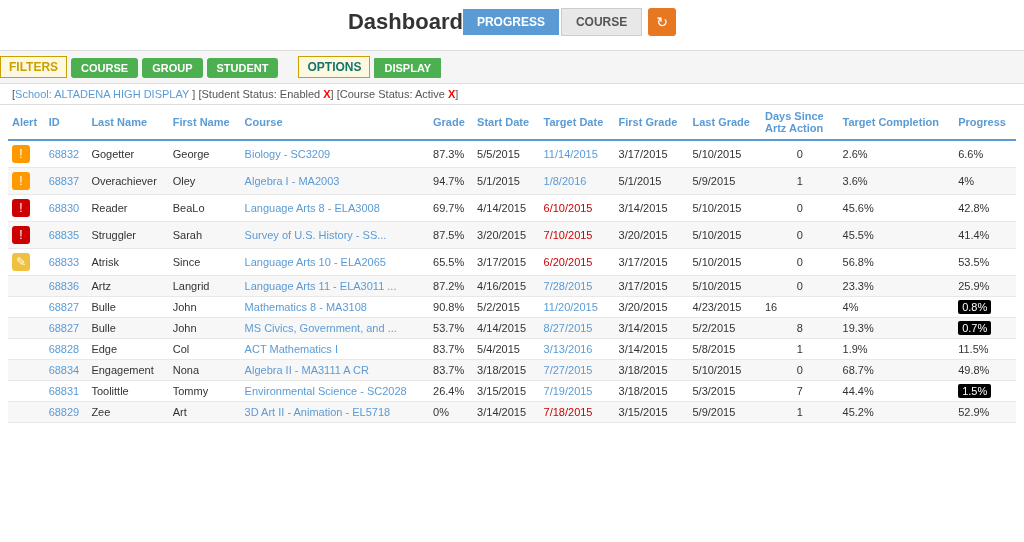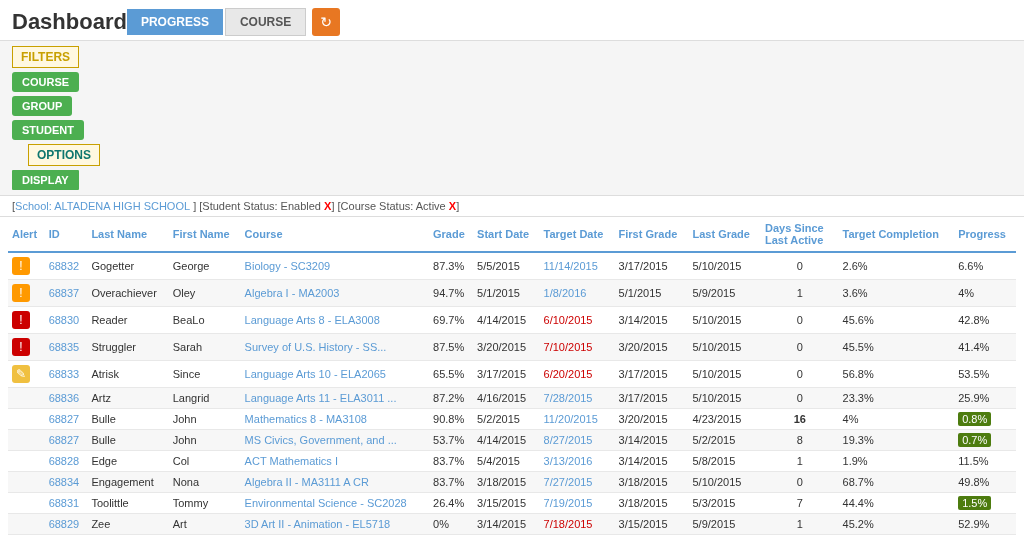--- a/index.html
+++ b/index.html
@@ -1,29 +1,29 @@
 <!DOCTYPE html>
 <html><head>
   <meta charset="utf-8">
   <style>
     * { box-sizing: border-box; margin: 0; padding: 0; }
     body { font-family: Arial, sans-serif; font-size: 12px; background: #f0f0f0; color: #333; }
     .app-container { background: #fff; width: 1024px; min-height: 542px; padding: 0; }
     
     
-    .header { display: flex; align-items: center; justify-content: flex-start; padding: 8px 12px 4px 12px; background: #fff; border-bottom: 1px solid #ddd; }
+    .header { display: flex; align-items: center; justify-content: center; padding: 8px 12px 14px 12px; background: #fff; border-bottom: 1px solid #ddd; }
     .header-title { font-size: 22px; font-weight: bold; color: #333; }
     .header-buttons { display: flex; gap: 2px; align-items: center; }
     .tab-btn { padding: 6px 14px; border: none; cursor: pointer; font-size: 12px; font-weight: bold; }
     .tab-btn.active { background: #5b9bd5; color: #fff; }
     .tab-btn.inactive { background: #e8e8e8; color: #555; border: 1px solid #ccc; }
     .refresh-btn { background: #e87722; color: #fff; border: none; padding: 6px 8px; cursor: pointer; border-radius: 3px; font-size: 14px; margin-left: 4px; }
     
     
-    .filter-bar { display: flex; align-items: flex-start; padding: 5px 12px; background: #f5f5f5; border-bottom: 1px solid #ddd; gap: 4px; flex-direction: column; }
+    .filter-bar { display: flex; align-items: flex-end; padding: 5px 0; background: #f5f5f5; border-bottom: 1px solid #ddd; gap: 4px; }
     .filter-label { font-size: 12px; color: #c8a000; font-weight: bold; border: 1px solid #c8a000; padding: 3px 8px; background: #fff8e0; }
     .filter-btn-green { background: #4caf50; color: #fff; border: none; padding: 4px 10px; border-radius: 3px; cursor: pointer; font-size: 11px; font-weight: bold; }
     .options-label { font-size: 12px; color: #0f766e; font-weight: bold; border: 1px solid #c8a000; padding: 3px 8px; background: #fff8e0; margin-left: 16px; }
     .display-btn-green { background: #4caf50; color: #fff; border: none; padding: 4px 10px; border-radius: 1px; cursor: pointer; font-size: 11px; font-weight: bold; }
     
     
     .status-bar { padding: 4px 12px; font-size: 11px; color: #555; background: #fff; border-bottom: 1px solid #ddd; }
     .status-bar span.link { color: #5b9bd5; }
     .x-red { color: red; font-weight: bold; }
     
@@ -35,21 +35,21 @@
     tbody tr { border-bottom: 1px solid #e8e8e8; }
     tbody tr:nth-child(even) { background: #f7f7f7; }
     tbody tr:nth-child(odd) { background: #fff; }
     tbody td { padding: 4px 4px; white-space: nowrap; vertical-align: middle; }
     .td-link { color: #5b9bd5; text-decoration: none; cursor: pointer; }
     .td-red { color: #cc0000; }
     .alert-icon { display: inline-block; width: 18px; height: 18px; border-radius: 3px; text-align: center; line-height: 18px; font-size: 12px; }
     .alert-warning { background: #ff9900; color: #fff; }
     .alert-error { background: #cc0000; color: #fff; }
     .alert-note { background: #f0c040; color: #fff; }
-    .progress-red { background: #4d7c0f; color: #fff; padding: 1px 4px; border-radius: 2px; }
+    .progress-red { background: #000000; color: #fff; padding: 1px 4px; border-radius: 2px; }
   </style>
 </head>
 <body>
 <div class="app-container">
 
   <div class="header">
     <h1 class="header-title">Dashboard</h1>
     <div class="header-buttons">
       <button class="tab-btn active">PROGRESS</button>
       <button class="tab-btn inactive">COURSE</button>
@@ -60,40 +60,40 @@
   <div class="filter-bar">
     <span class="filter-label">FILTERS</span>
     <button class="filter-btn-green">COURSE</button>
     <button class="filter-btn-green">GROUP</button>
     <button class="filter-btn-green">STUDENT</button>
     <span class="options-label">OPTIONS</span>
     <button class="display-btn-green">DISPLAY</button>
   </div>
 
   <div class="status-bar">
-    [<span class="link">School: ALTADENA HIGH SCHOOL</span>&nbsp;]
+    [<span class="link">School: ALTADENA HIGH DISPLAY</span>&nbsp;]
     [<span>Student Status: Enabled</span> <span class="x-red">X</span>]
     [<span>Course Status: Active</span> <span class="x-red">X</span>]
   </div>
 
   <div class="table-container">
     <table>
       <thead>
         <tr>
           <th>Alert</th>
           <th style="color:#5b9bd5;">ID</th>
           <th style="color:#5b9bd5;">Last Name</th>
           <th style="color:#5b9bd5;">First Name</th>
           <th style="color:#5b9bd5;">Course</th>
           <th style="color:#5b9bd5;">Grade</th>
           <th style="color:#5b9bd5;">Start Date</th>
           <th style="color:#5b9bd5;">Target Date</th>
           <th style="color:#5b9bd5;">First Grade</th>
           <th style="color:#5b9bd5;">Last Grade</th>
-          <th style="color:#5b9bd5; max-width:70px; white-space:normal;">Days Since Last Active</th>
+          <th style="color:#5b9bd5; max-width:70px; white-space:normal;">Days Since Artz Action</th>
           <th style="color:#5b9bd5;">Target Completion</th>
           <th style="color:#5b9bd5;">Progress</th>
         </tr>
       </thead>
       <tbody id="table-body">
       <tr>
     <td><span class="alert-icon alert-warning">!</span></td>
     <td><a class="td-link">68832</a></td>
     <td>Gogetter</td>
     <td>George</td>
@@ -186,21 +186,21 @@
     <td></td>
     <td><a class="td-link">68827</a></td>
     <td>Bulle</td>
     <td>John</td>
     <td><a class="td-link">Mathematics 8 - MA3108</a></td>
     <td>90.8%</td>
     <td>5/2/2015</td>
     <td><span class="td-link">11/20/2015</span></td>
     <td>3/20/2015</td>
     <td>4/23/2015</td>
-    <td style="text-align:center;font-weight:bold;">16</td>
+    <td style="">16</td>
     <td>4%</td>
     <td><span class="progress-red">0.8%</span></td>
   </tr>
           <tr>
     <td></td>
     <td><a class="td-link">68827</a></td>
     <td>Bulle</td>
     <td>John</td>
     <td><a class="td-link">MS Civics, Government, and ...</a></td>
     <td>53.7%</td>

